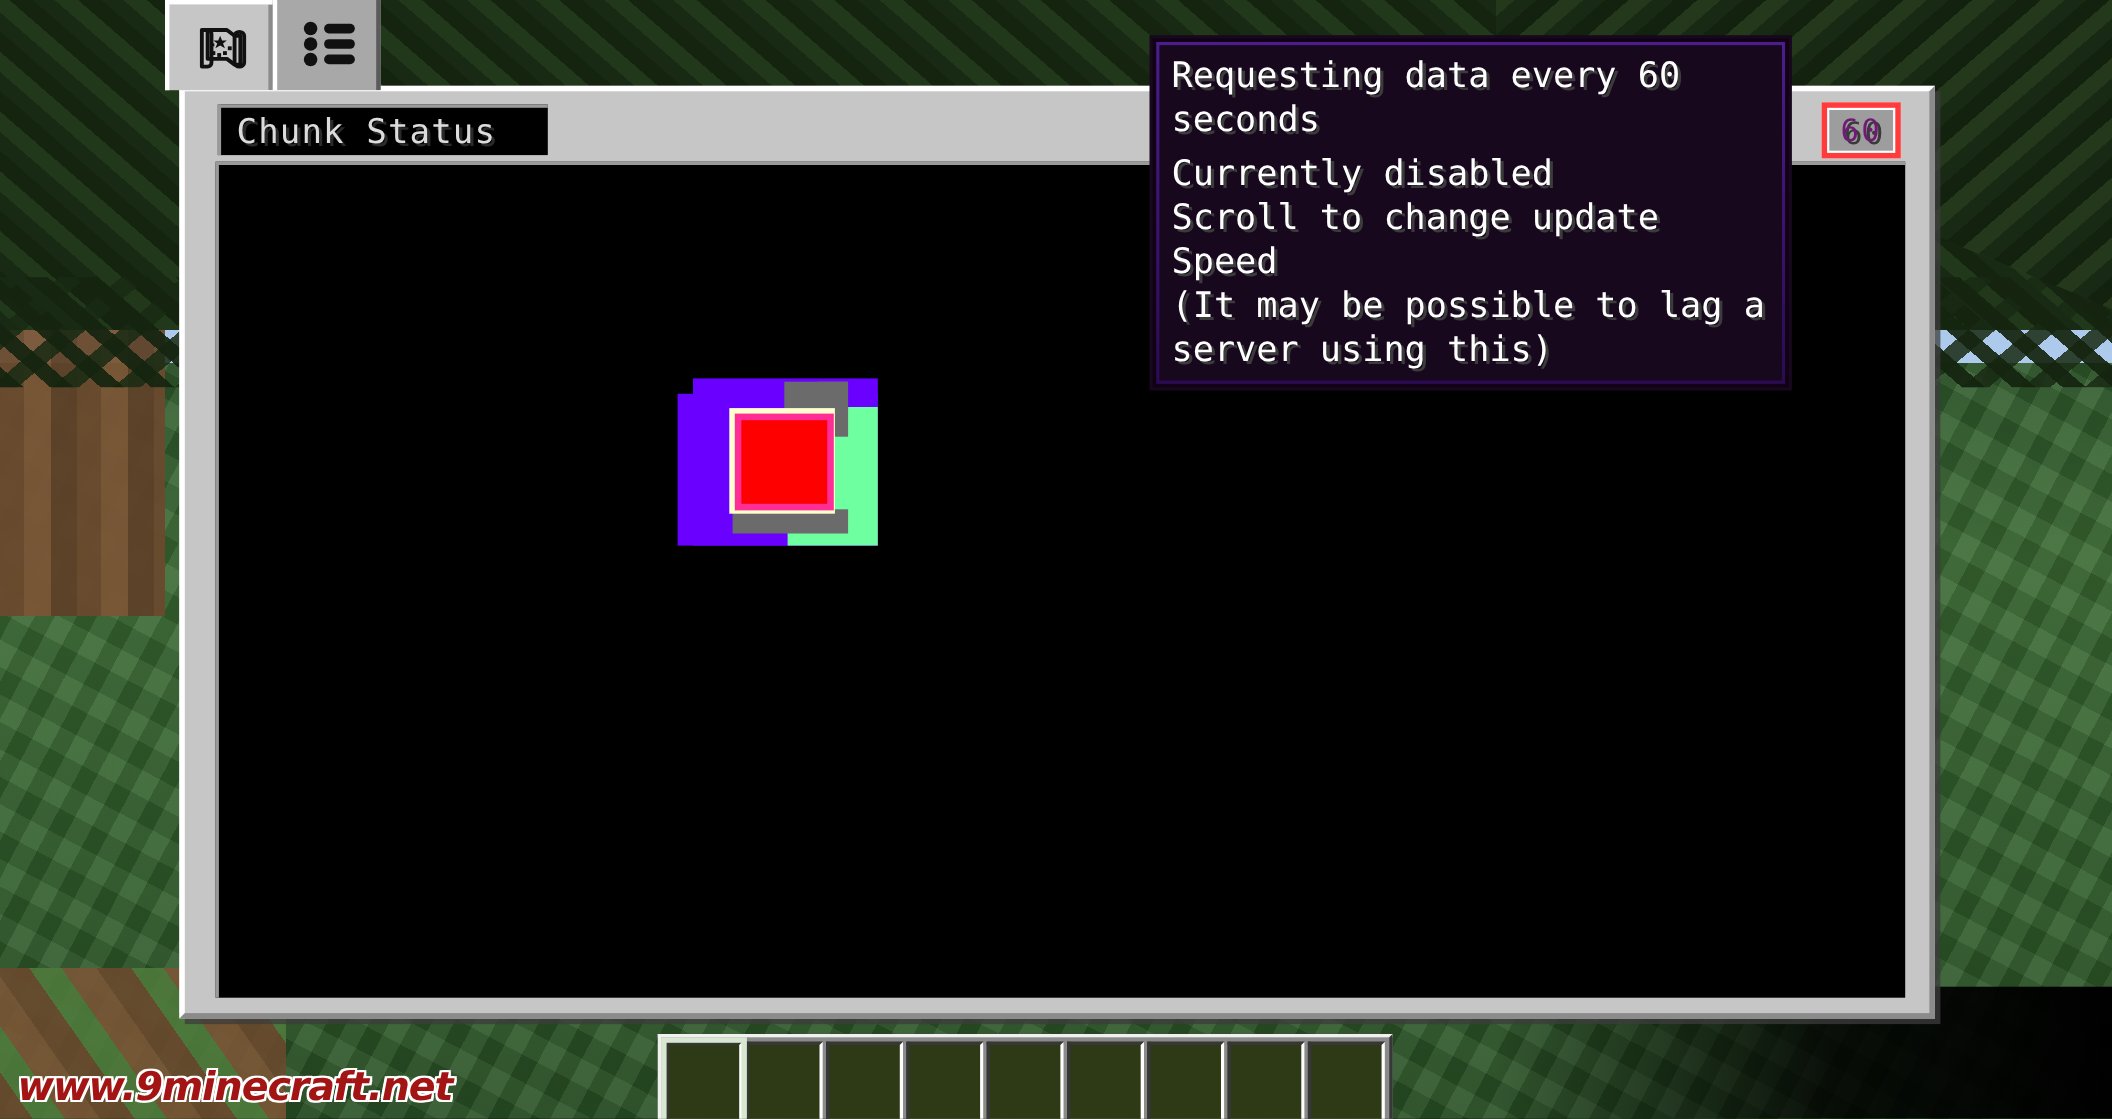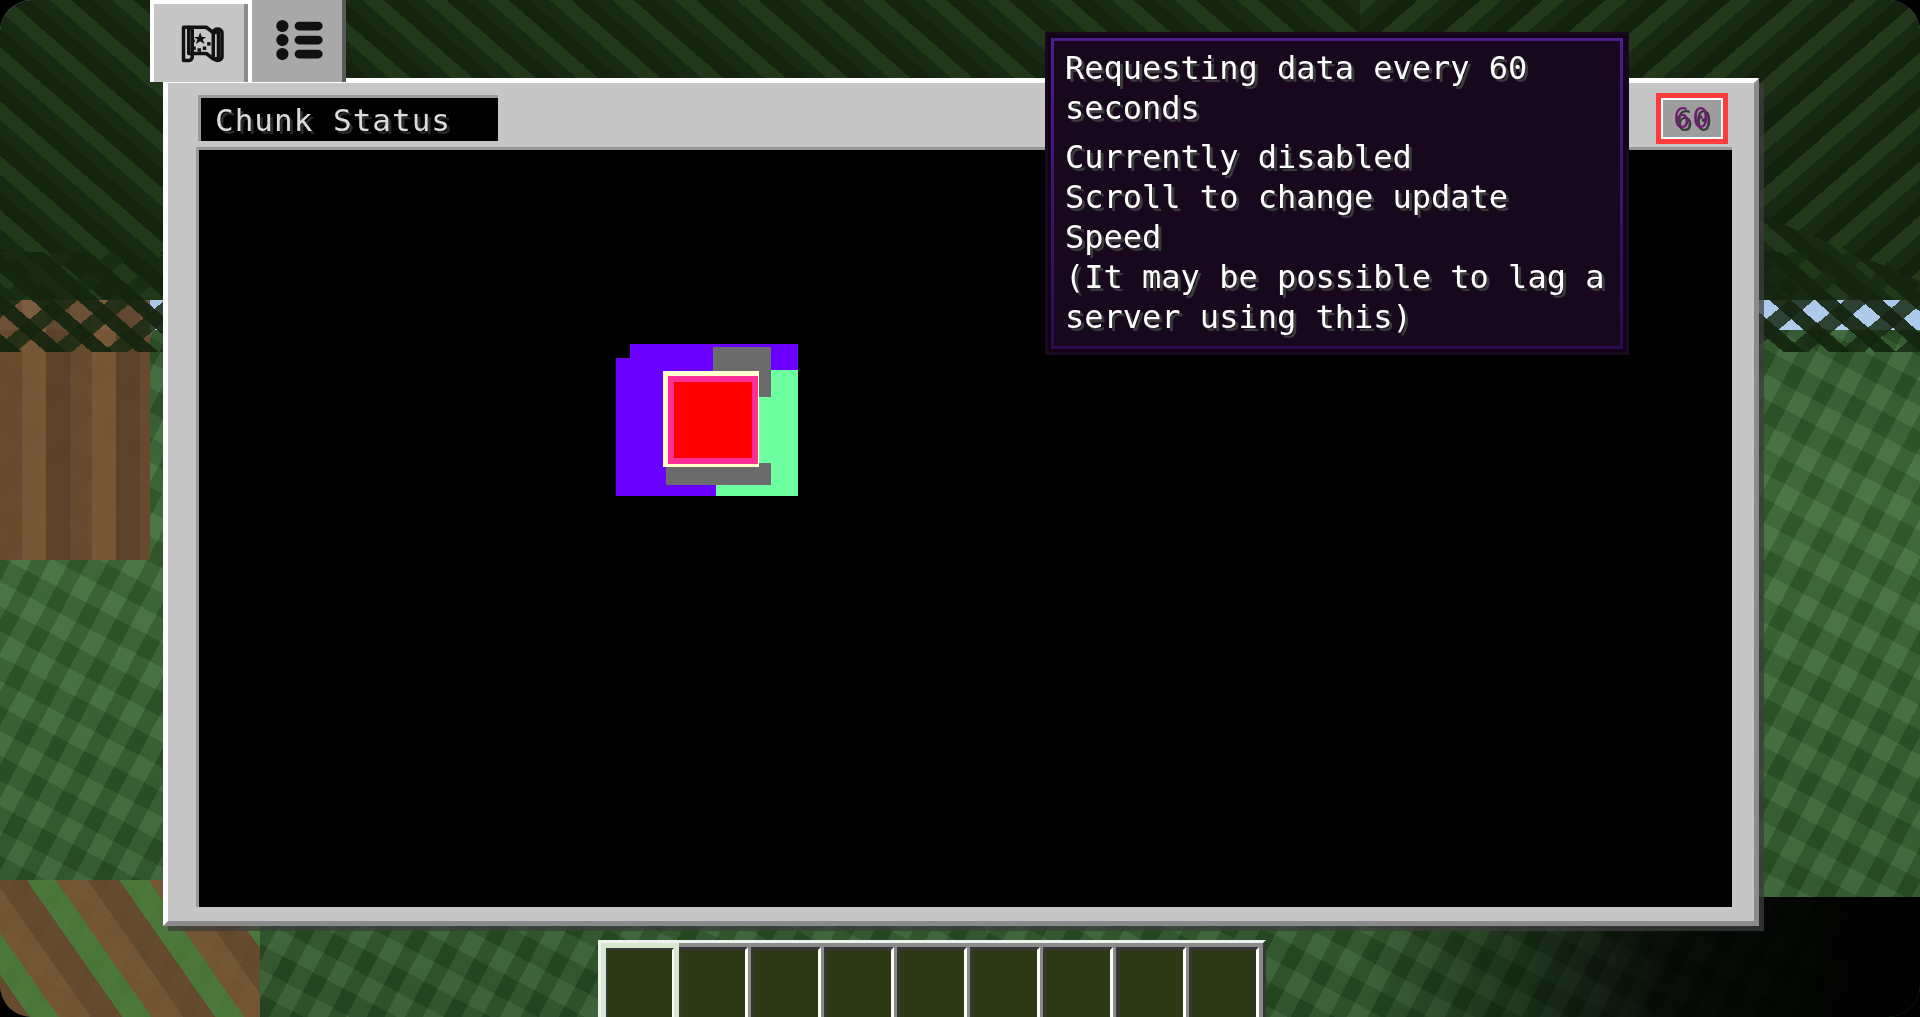--- a/index.html
+++ b/index.html
@@ -1,21 +1,21 @@
 <!DOCTYPE html>
 <html><head>
 <meta charset="utf-8">
 <style>
   * { margin:0; padding:0; box-sizing:border-box; }
   html, body {
     width:1920px; height:1017px; overflow:hidden;
     font-family:"DejaVu Sans Mono", monospace;
     background:#000;
   }
-  #root { position:relative; width:1920px; height:1017px; overflow:hidden;border-radius:32px; }
+  #root { position:relative; width:1920px; height:1017px; overflow:hidden; }
 
   
   .scene { position:absolute; inset:0; overflow:hidden; }
   .sky {
     position:absolute; left:0; top:0; width:1920px; height:420px;
     background:linear-gradient(#9fc0e8 0%, #a8c6ea 60%, #b6d0ee 100%);
   }
   .ground {
     position:absolute; left:0; top:330px; width:1920px; height:700px;
     background:
@@ -286,14 +286,15 @@
       <div class="slot"></div>
       <div class="slot"></div>
       <div class="slot"></div>
       <div class="slot"></div>
       <div class="slot"></div>
       <div class="slot"></div>
       <div class="slot"></div>
       <div class="slot"></div>
     </div>
 
+  <div class="watermark">www.9minecraft.net</div>
 
 </div>
 
 </body></html>

